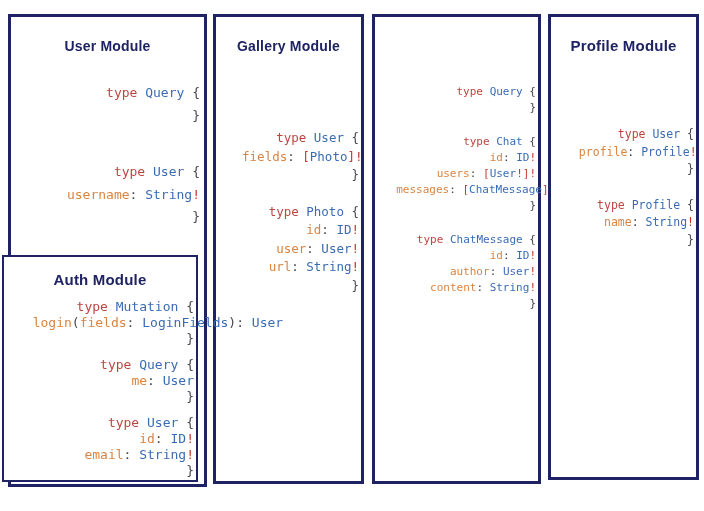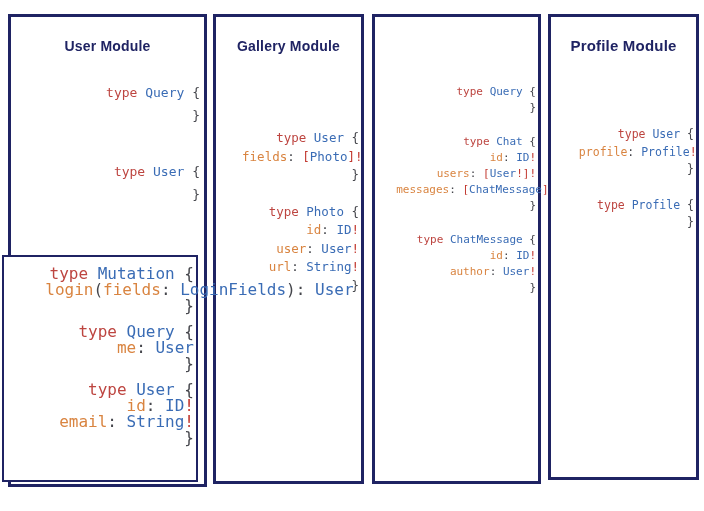--- a/index.html
+++ b/index.html
@@ -16,21 +16,21 @@
   .p-auth   {left:2px;  top:255px;width:196px;height:227px;border-width:2px;z-index:5;}
   .ptitle{margin:0;padding-top:19px;text-align:center;font-weight:700;color:var(--navy);
           font-size:14px;letter-spacing:.2px;line-height:20px;}
   .p-profile .ptitle{font-size:15px;}
   .p-auth .ptitle{font-size:15px;padding-top:13px;}
   .code{font-family:"DejaVu Sans Mono","Liberation Mono",monospace;color:var(--pu);text-align:right;}
   .c-user   {margin:26px 4px 0 17px;font-size:13px;  line-height:22.5px;}
   .c-gallery{margin:73px 2px 0 11px;font-size:12.5px;line-height:18.5px;}
   .c-chat   {margin:67px 2px 0 8px; font-size:11px;  line-height:16px;}
   .c-profile{margin:70px 2px 0 14px;font-size:11.5px;line-height:17.5px;}
-  .c-auth   {margin:9px 2px 0 22px; font-size:16px;line-height:16px;}
+  .c-auth   {margin:9px 2px 0 13px; font-size:13px;line-height:16px;}
   .codeblock{margin-bottom:18px;}
   .c-user .codeblock{margin-bottom:34px;}
   .c-auth .codeblock{margin-bottom:10px;}
   .line{white-space:pre;}
   .tk-k{color:var(--kw);}
   .tk-t{color:var(--ty);}
   .tk-f{color:var(--fl);}
   .tk-p{color:var(--pu);}
   .tk-b{color:var(--bg);}
 </style>
@@ -41,20 +41,21 @@
 
   <section class="panel p-user">
     <h2 class="ptitle">User Module</h2>
     <div class="code c-user">
         <div class="codeblock">
           <div class="line"><span class="tk-k">type</span><span class="tk-p"> </span><span class="tk-t">Query</span><span class="tk-p"> {</span></div>
           <div class="line"><span class="tk-p">}</span></div>
         </div>
         <div class="codeblock">
           <div class="line"><span class="tk-k">type</span><span class="tk-p"> </span><span class="tk-t">User</span><span class="tk-p"> {</span></div>
+          <div class="line"><span class="tk-p">  </span><span class="tk-f">username</span><span class="tk-p">: </span><span class="tk-t">String</span><span class="tk-b">!</span></div>
           <div class="line"><span class="tk-p">}</span></div>
         </div>
       </div>
   </section>
 
   <section class="panel p-gallery">
     <h2 class="ptitle">Gallery Module</h2>
     <div class="code c-gallery">
         <div class="codeblock">
           <div class="line"><span class="tk-k">type</span><span class="tk-p"> </span><span class="tk-t">User</span><span class="tk-p"> {</span></div>
@@ -81,41 +82,44 @@
           <div class="line"><span class="tk-k">type</span><span class="tk-p"> </span><span class="tk-t">Chat</span><span class="tk-p"> {</span></div>
           <div class="line"><span class="tk-p">  </span><span class="tk-f">id</span><span class="tk-p">: </span><span class="tk-t">ID</span><span class="tk-b">!</span></div>
           <div class="line"><span class="tk-p">  </span><span class="tk-f">users</span><span class="tk-p">: </span><span class="tk-b">[</span><span class="tk-t">User</span><span class="tk-b">!</span><span class="tk-b">]</span><span class="tk-b">!</span></div>
           <div class="line"><span class="tk-p">  </span><span class="tk-f">messages</span><span class="tk-p">: </span><span class="tk-b">[</span><span class="tk-t">ChatMessage</span><span class="tk-b">]</span><span class="tk-b">!</span></div>
           <div class="line"><span class="tk-p">}</span></div>
         </div>
         <div class="codeblock">
           <div class="line"><span class="tk-k">type</span><span class="tk-p"> </span><span class="tk-t">ChatMessage</span><span class="tk-p"> {</span></div>
           <div class="line"><span class="tk-p">  </span><span class="tk-f">id</span><span class="tk-p">: </span><span class="tk-t">ID</span><span class="tk-b">!</span></div>
           <div class="line"><span class="tk-p">  </span><span class="tk-f">author</span><span class="tk-p">: </span><span class="tk-t">User</span><span class="tk-b">!</span></div>
+          <div class="line"><span class="tk-p">  </span><span class="tk-f">content</span><span class="tk-p">: </span><span class="tk-t">String</span><span class="tk-b">!</span></div>
           <div class="line"><span class="tk-p">}</span></div>
         </div>
       </div>
   </section>
 
   <section class="panel p-profile">
     <h2 class="ptitle">Profile Module</h2>
     <div class="code c-profile">
         <div class="codeblock">
           <div class="line"><span class="tk-k">type</span><span class="tk-p"> </span><span class="tk-t">User</span><span class="tk-p"> {</span></div>
           <div class="line"><span class="tk-p">  </span><span class="tk-f">profile</span><span class="tk-p">: </span><span class="tk-t">Profile</span><span class="tk-b">!</span></div>
           <div class="line"><span class="tk-p">}</span></div>
         </div>
         <div class="codeblock">
           <div class="line"><span class="tk-k">type</span><span class="tk-p"> </span><span class="tk-t">Profile</span><span class="tk-p"> {</span></div>
+          <div class="line"><span class="tk-p">  </span><span class="tk-f">name</span><span class="tk-p">: </span><span class="tk-t">String</span><span class="tk-b">!</span></div>
           <div class="line"><span class="tk-p">}</span></div>
         </div>
       </div>
   </section>
 
   <section class="panel p-auth">
+    <h2 class="ptitle">Auth Module</h2>
     <div class="code c-auth">
         <div class="codeblock">
           <div class="line"><span class="tk-k">type</span><span class="tk-p"> </span><span class="tk-t">Mutation</span><span class="tk-p"> {</span></div>
           <div class="line"><span class="tk-p">  </span><span class="tk-f">login</span><span class="tk-p">(</span><span class="tk-f">fields</span><span class="tk-p">: </span><span class="tk-t">LoginFields</span><span class="tk-p">): </span><span class="tk-t">User</span></div>
           <div class="line"><span class="tk-p">}</span></div>
         </div>
         <div class="codeblock">
           <div class="line"><span class="tk-k">type</span><span class="tk-p"> </span><span class="tk-t">Query</span><span class="tk-p"> {</span></div>
           <div class="line"><span class="tk-p">  </span><span class="tk-f">me</span><span class="tk-p">: </span><span class="tk-t">User</span></div>
           <div class="line"><span class="tk-p">}</span></div>

